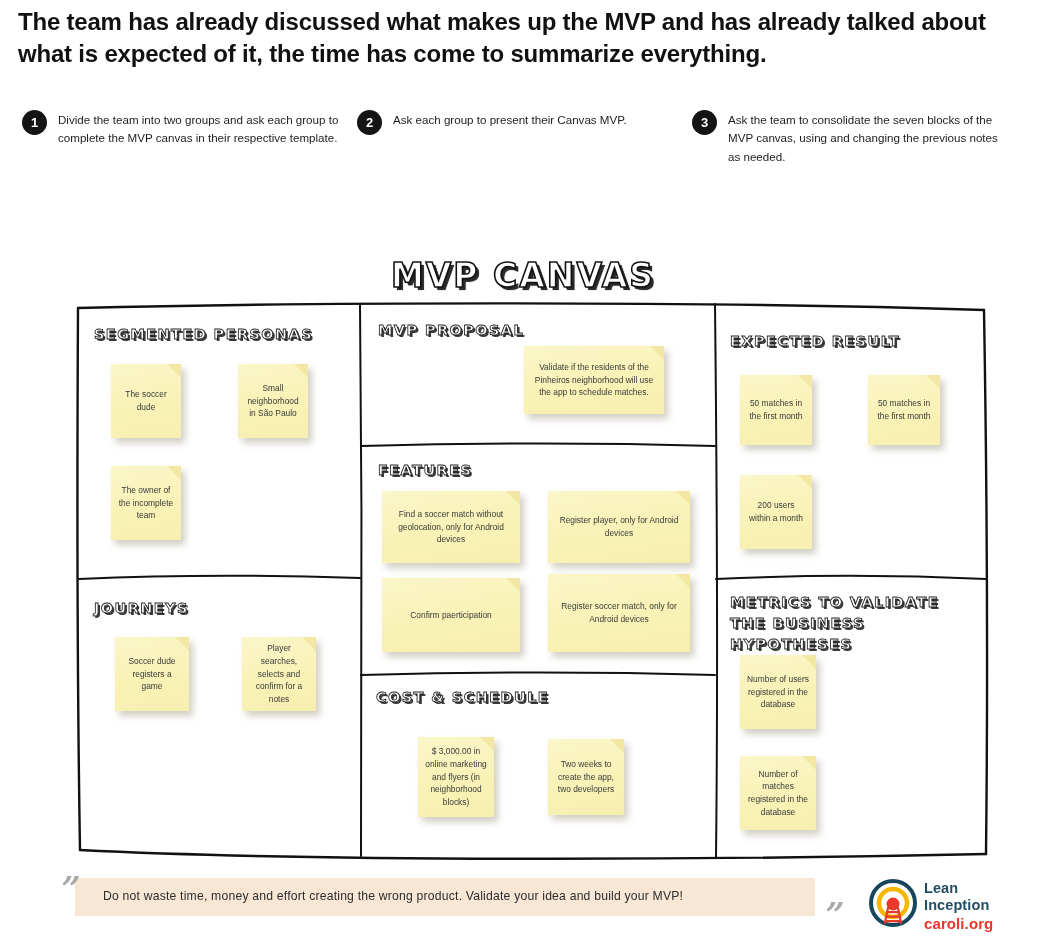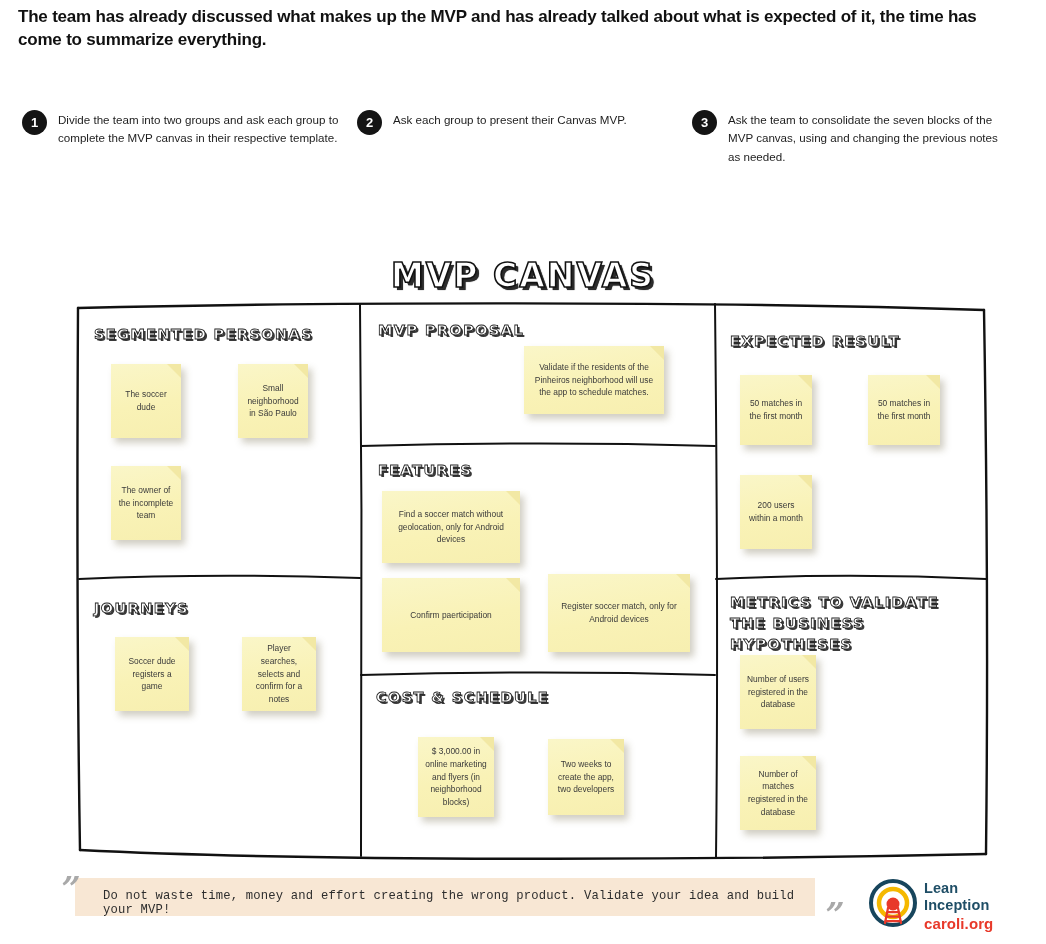--- a/index.html
+++ b/index.html
@@ -7,21 +7,21 @@
     width:1046px;height:944px;
     background:#ffffff;
     font-family:"Liberation Sans", sans-serif;
     color:#1a1a1a;
     position:relative;
     overflow:hidden;
   }
   
   #header-title{
     position:absolute;left:18px;top:6px;width:990px;
-    font-size:17px;font-weight:bold;line-height:1.33;
+    font-size:24px;font-weight:bold;line-height:1.33;
     letter-spacing:-0.2px;color:#111111;
   }
   
   .step{position:absolute;top:110px;display:flex;gap:11px;align-items:flex-start;}
   #step-1{left:22px;width:320px;}
   #step-2{left:357px;width:320px;}
   #step-3{left:692px;width:320px;}
   .step-badge{
     flex:0 0 auto;width:25px;height:25px;border-radius:50%;
     background:#141414;color:#ffffff;
@@ -78,21 +78,21 @@
     border-width:0 14px 14px 0;border-style:solid;
     border-color:transparent #f2e8a4 transparent transparent;
   }
   
   #footer-banner{
     position:absolute;left:75px;top:878px;width:740px;height:38px;
     background:#f8e7d4;
   }
   #footer-quote{
     position:absolute;left:103px;top:889px;width:700px;
-    font-family:Liberation Mono, monospace;
+    font-family:Liberation Sans, sans-serif;
     font-size:12.2px;color:#2d2d2d;letter-spacing:0.2px;
   }
   .quote-mark{
     position:absolute;color:#a9a9a9;font-size:33px;font-weight:bold;
     font-family:"DejaVu Serif", serif;line-height:1;
     transform:skewX(-12deg);
   }
   #quote-open{left:60px;top:872px;}
   #quote-close{left:824px;top:898px;}
   
@@ -157,20 +157,21 @@
   </div>
 
   <div class="cell" id="cell-proposal">
     <div class="cell-title" style="left:16px;top:14px;">MVP PROPOSAL</div>
     <div class="note corner" style="left:162px;top:40px;width:140px;height:68px;">Validate if the residents of the Pinheiros neighborhood will use the app to schedule matches.</div>
   </div>
 
   <div class="cell" id="cell-features">
     <div class="cell-title" style="left:16px;top:10px;">FEATURES</div>
     <div class="note corner" style="left:20px;top:41px;width:138px;height:72px;">Find a  soccer match without geolocation, only for Android devices</div>
+    <div class="note corner" style="left:186px;top:41px;width:142px;height:72px;">Register player, only for Android devices</div>
     <div class="note corner" style="left:20px;top:128px;width:138px;height:74px;">Confirm paerticipation</div>
     <div class="note corner" style="left:186px;top:124px;width:142px;height:78px;">Register soccer match, only for Android devices</div>
   </div>
 
   <div class="cell" id="cell-cost">
     <div class="cell-title" style="left:14px;top:9px;">COST &amp; SCHEDULE</div>
     <div class="note corner" style="left:56px;top:59px;width:76px;height:80px;">$ 3,000.00 in online marketing and flyers (in neighborhood blocks)</div>
     <div class="note corner" style="left:186px;top:61px;width:76px;height:76px;">Two weeks to create the app, two developers</div>
   </div>
 

